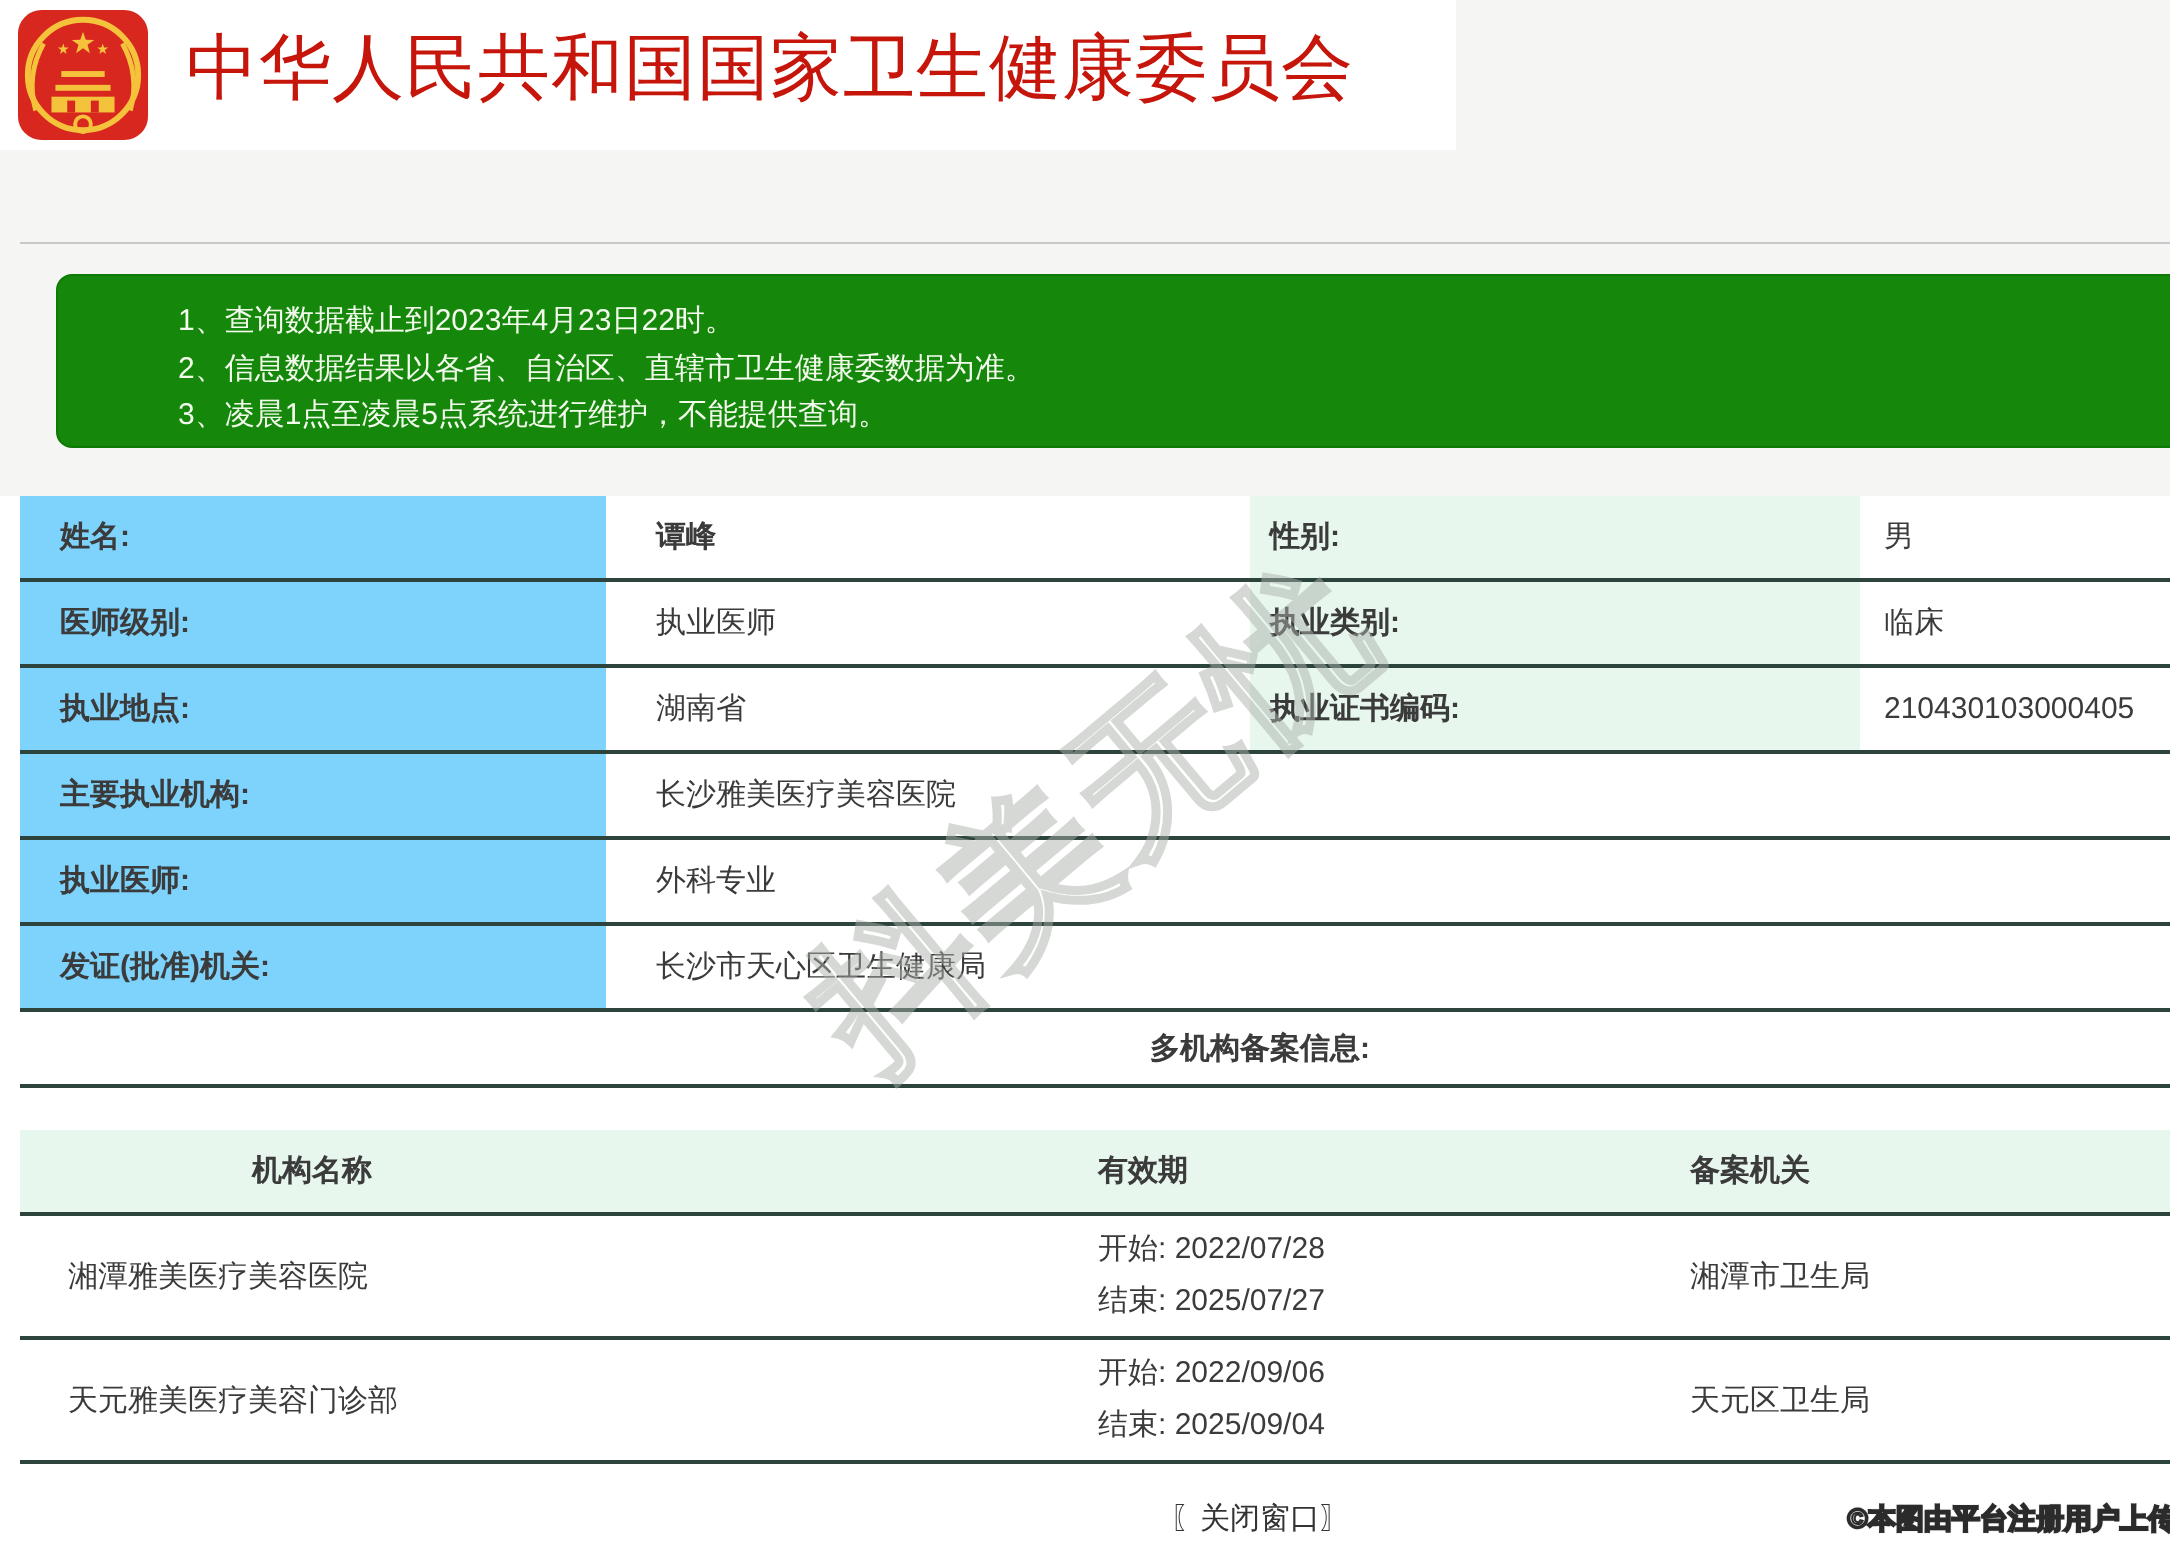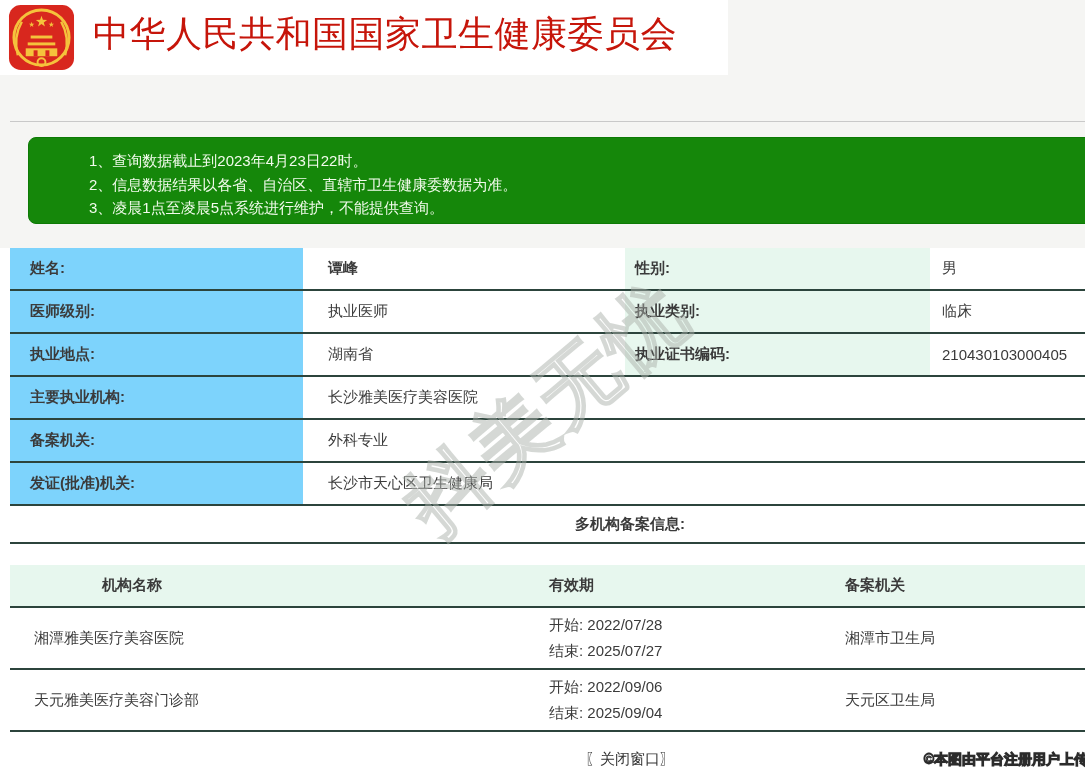--- a/index.html
+++ b/index.html
@@ -46,21 +46,21 @@
     height:38px; border-bottom:2px solid #2c443c;
     display:flex; align-items:center; justify-content:center;
     font-weight:bold; font-size:15px;
   }
   .gap21 { height:21px; }
   .org-header {
     display:grid; grid-template-columns:530px 298px 412px;
     height:43px; background:#e7f7ee; border-bottom:2px solid #2c443c;
     font-weight:bold; font-size:15px; align-items:center;
   }
-  .org-header .h1 { padding-left:92px; }
+  .org-header .h1 { padding-left:92px;margin-left:24px; }
   .org-header .h2 { padding-left:9px; }
   .org-header .h3 { padding-left:7px; }
   .org-row {
     display:grid; grid-template-columns:530px 298px 412px;
     min-height:62px; border-bottom:2px solid #2c443c;
     font-size:15px; align-items:center;
   }
   .org-row .c1 { padding-left:24px; }
   .org-row .c2 { padding-left:9px; line-height:26px; }
   .org-row .c3 { padding-left:7px; }
@@ -134,21 +134,21 @@
           <div class="cell lcell">执业地点:</div>
           <div class="cell vcell1">湖南省</div>
           <div class="cell lcell2">执业证书编码:</div>
           <div class="cell vcell2">210430103000405</div>
         </div>
         <div class="irow">
           <div class="cell lcell">主要执业机构:</div>
           <div class="cell vspan">长沙雅美医疗美容医院</div>
         </div>
         <div class="irow">
-          <div class="cell lcell">备案机关:</div>
+          <div class="cell lcell">执业医师:</div>
           <div class="cell vspan">外科专业</div>
         </div>
         <div class="irow">
           <div class="cell lcell">发证(批准)机关:</div>
           <div class="cell vspan">长沙市天心区卫生健康局</div>
         </div>
       </div>
     <div class="section-row">多机构备案信息:</div>
     <div class="gap21"></div>
     <div class="org-header">

